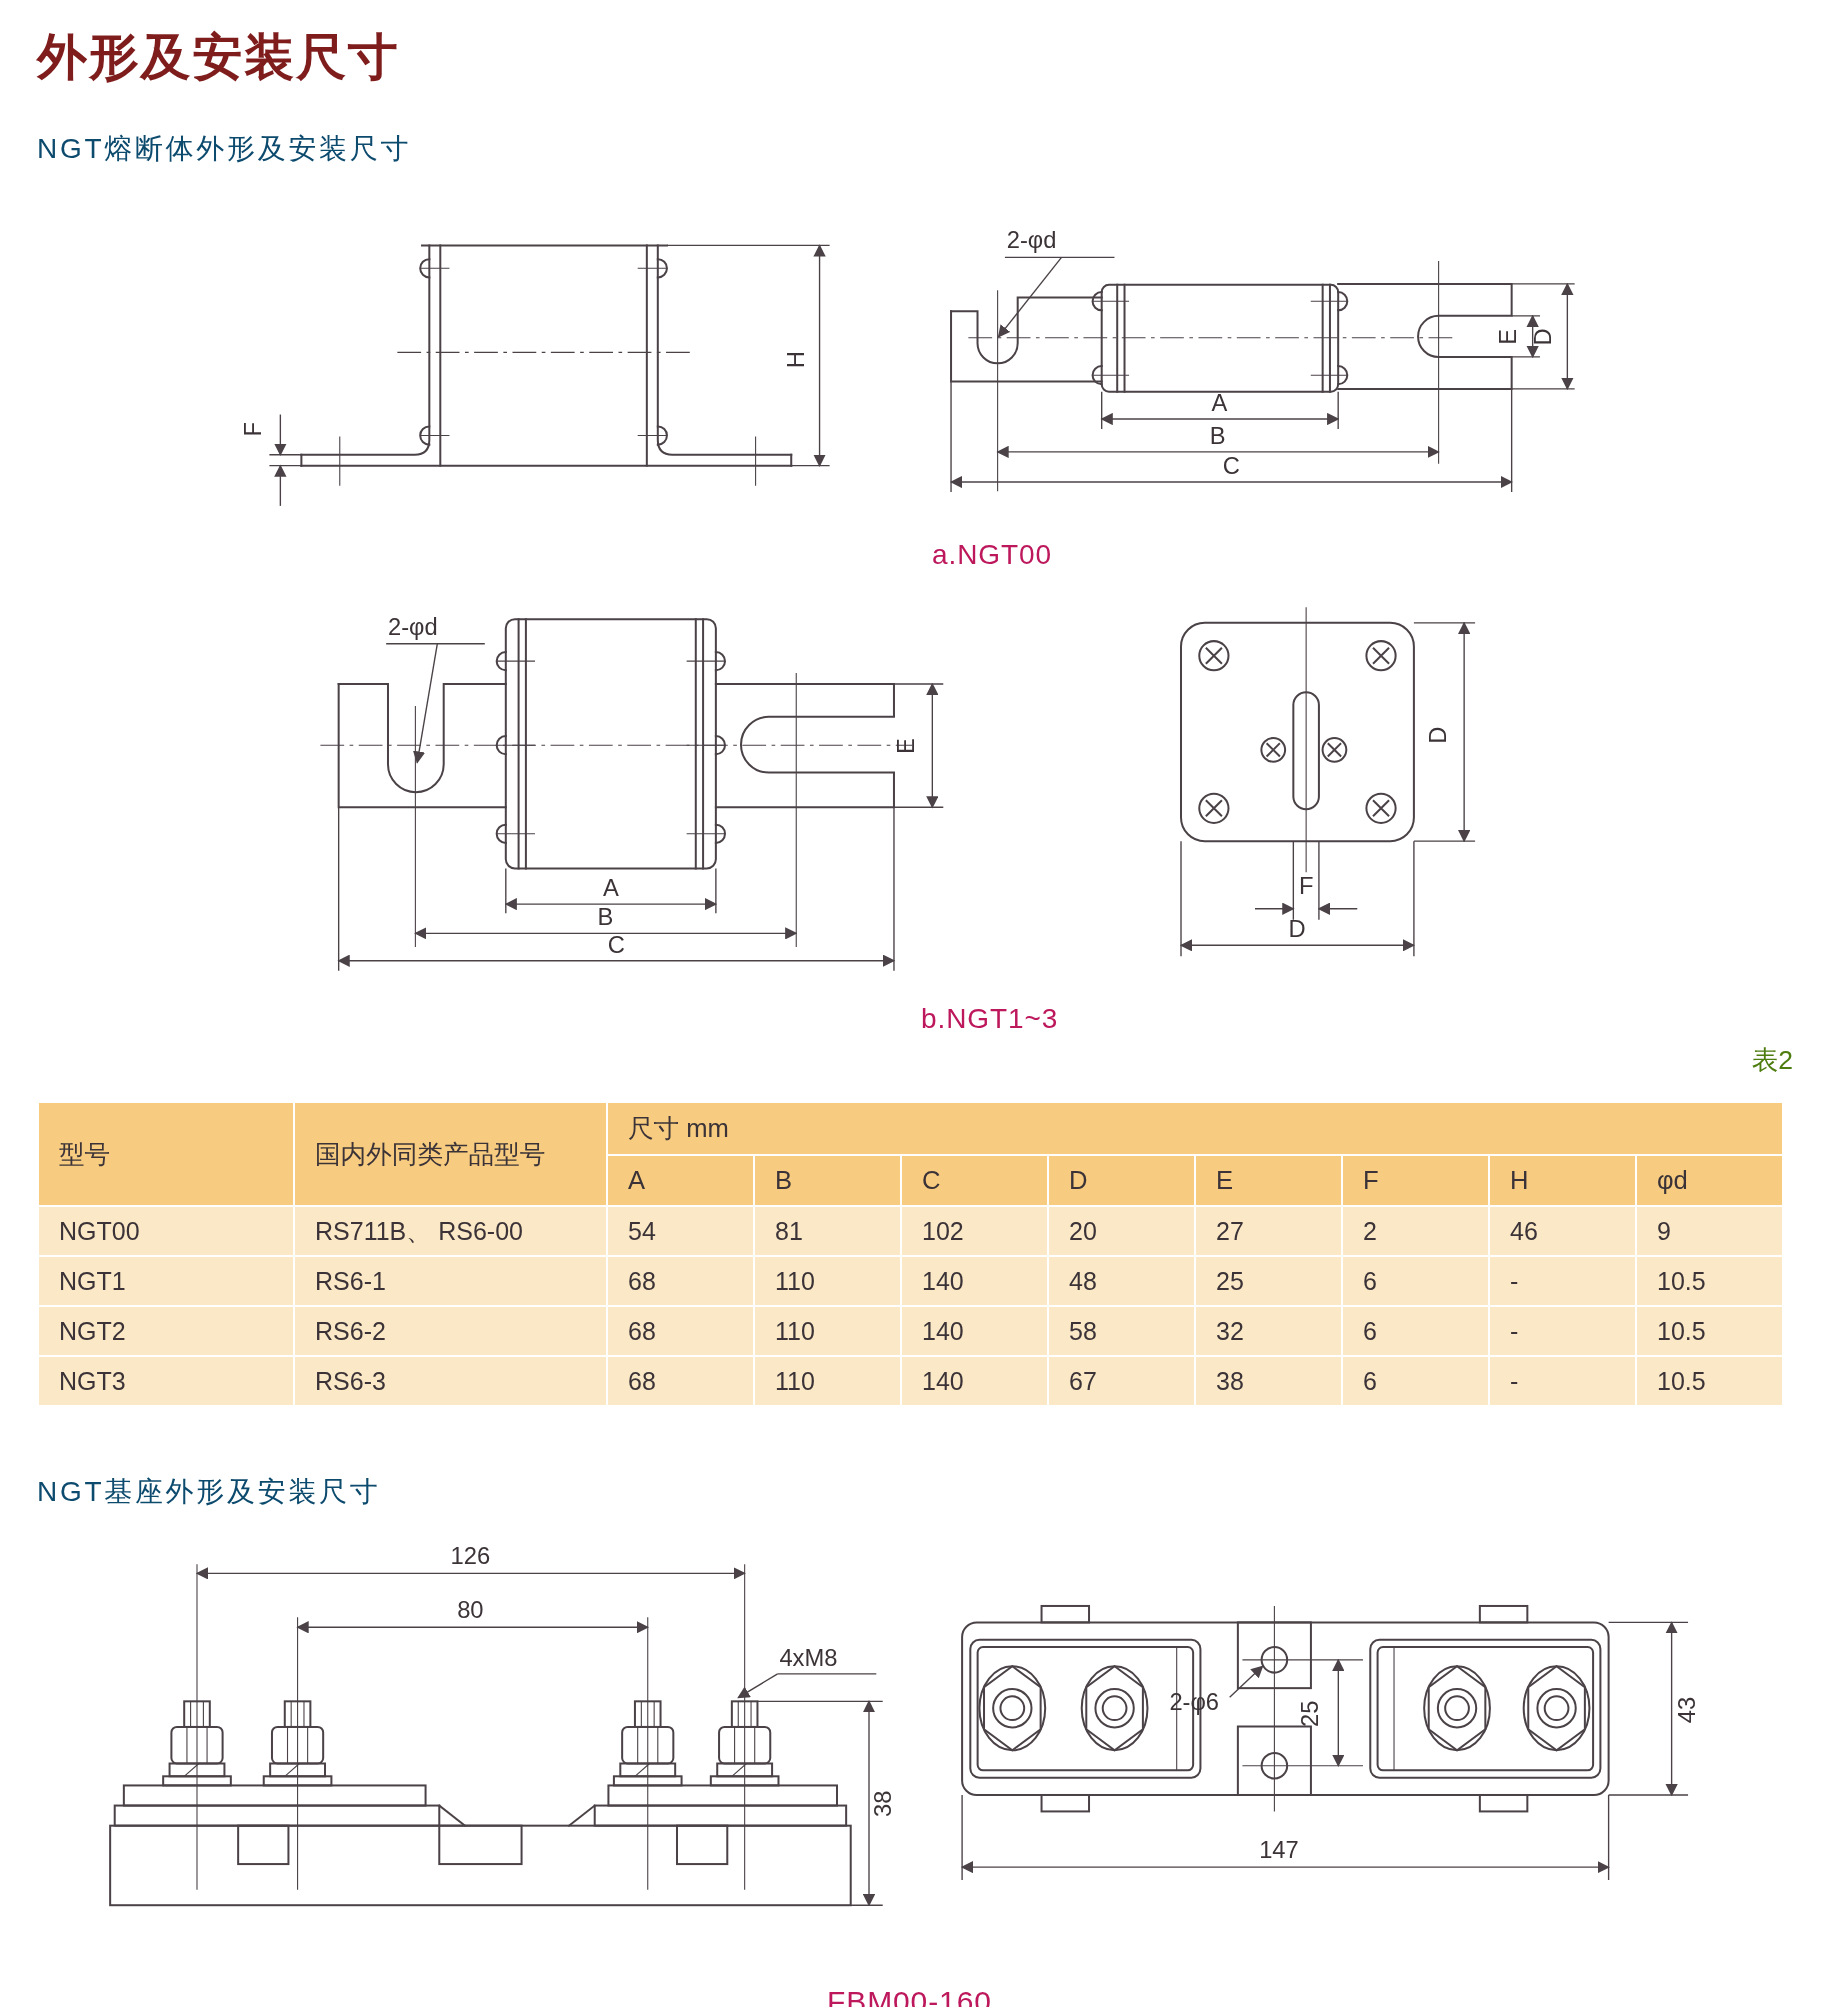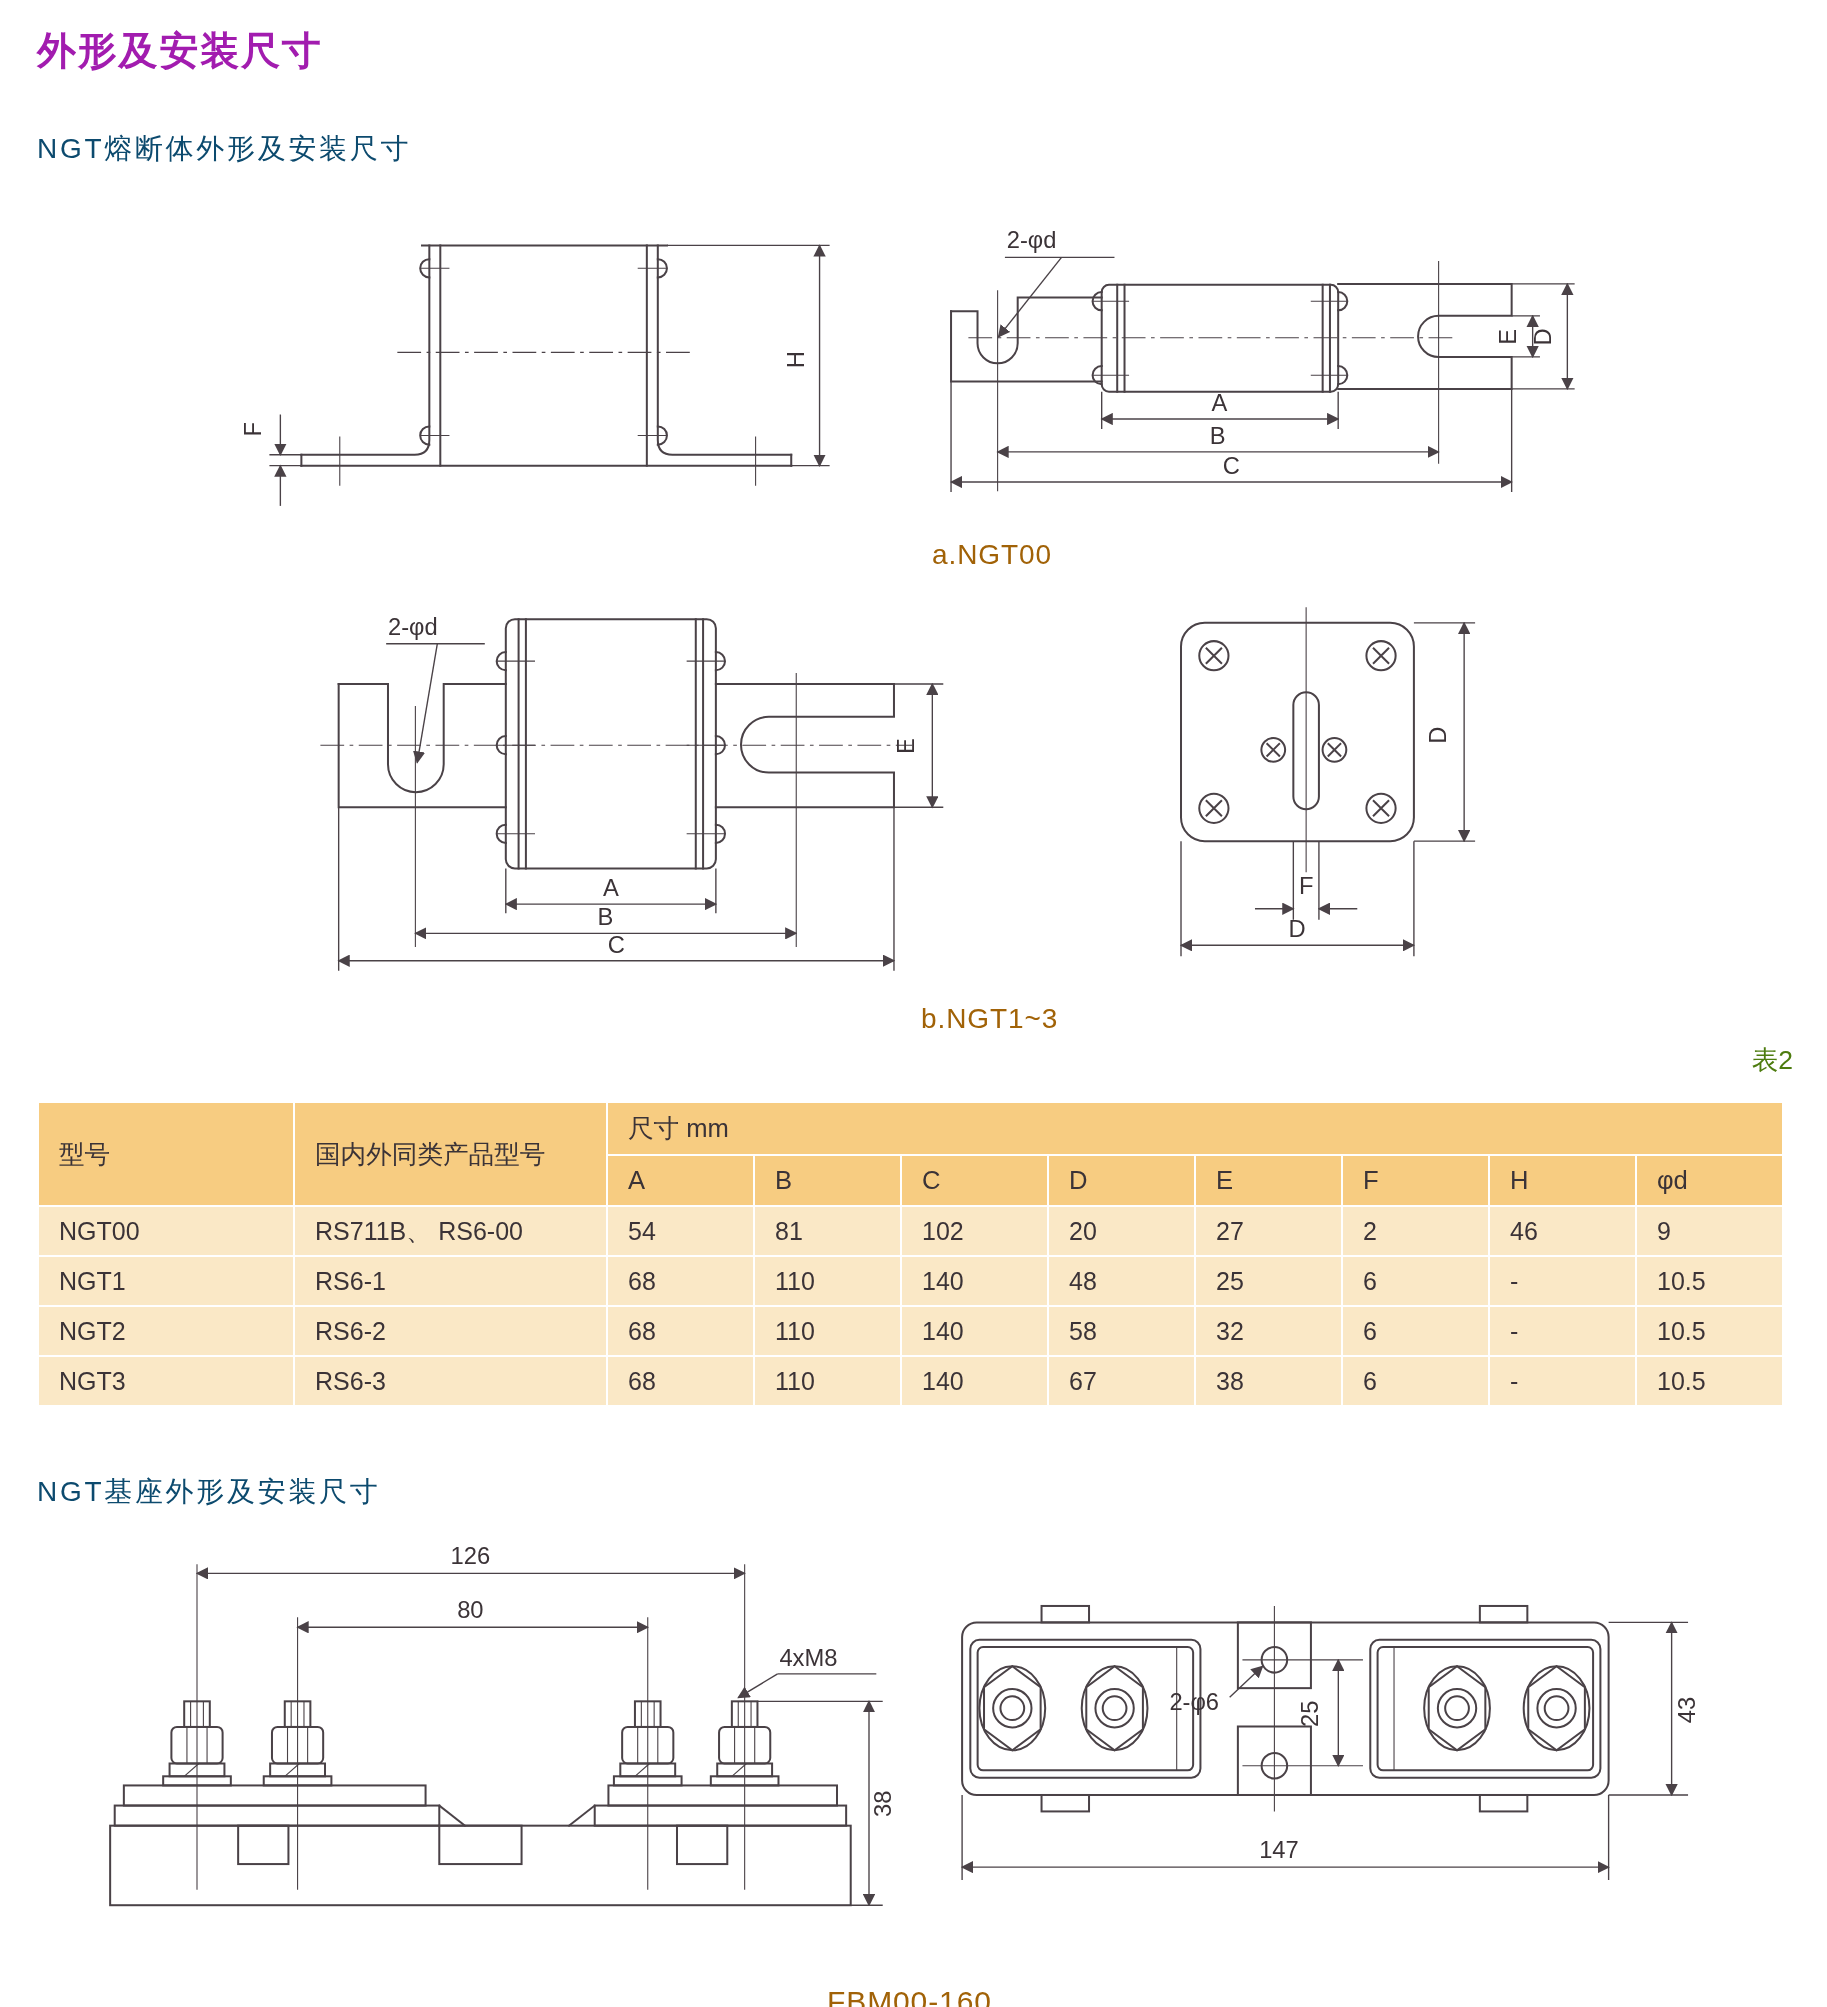--- a/index.html
+++ b/index.html
@@ -1,23 +1,23 @@
 <!DOCTYPE html>
 <html style="font-size:14.6px"><head>
 <meta charset="utf-8">
 <style>
   html,body{margin:0;padding:0;}
   body{
     width:1827px;height:2007px;position:relative;background:#ffffff;
     font-family:"Liberation Sans",sans-serif;color:#3b3337;overflow:hidden;
   }
   .abs{position:absolute;}
-  .page-title{left:37px;top:24px;font-size:39px;font-weight:600;color:#a21caf;letter-spacing:1.8px;}
+  .page-title{left:37px;top:24px;font-size:50px;font-weight:600;color:#7f1d1d;letter-spacing:1.8px;}
   .sec-heading{font-size:28px;color:#0c4a6e;letter-spacing:2.7px;}
-  .caption{font-size:28px;color:#a16207;letter-spacing:0.9px;}
+  .caption{font-size:28px;color:#be185d;letter-spacing:0.9px;}
   .table-tag{left:1553px;top:1042px;width:240px;text-align:right;font-size:26.5px;color:#4d7c0f;}
   svg{position:absolute;overflow:visible;}
   svg text{font-family:"Liberation Sans",sans-serif;fill:#3b3337;font-size:26px;}
   svg .obj{stroke:#4a4247;stroke-width:2.2;fill:none;stroke-linecap:square;}
   svg .dim{stroke:#4a4247;stroke-width:1.5;fill:none;}
   svg .cl{stroke:#4a4247;stroke-width:1.2;fill:none;stroke-dasharray:26 6 4 6;}
   svg .thin{stroke:#4a4247;stroke-width:1.2;fill:none;}
   .spec-table{position:absolute;left:37px;top:1101px;border-collapse:separate;border-spacing:2.7px;table-layout:fixed;}
   .spec-table th,.spec-table td{
     font-weight:normal;text-align:left;padding:0 0 0 20px;font-size:25px;color:#3b3337;vertical-align:middle;

